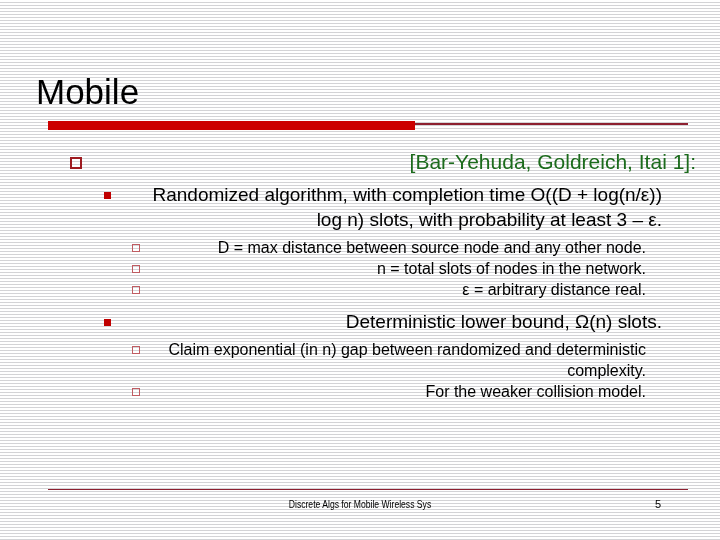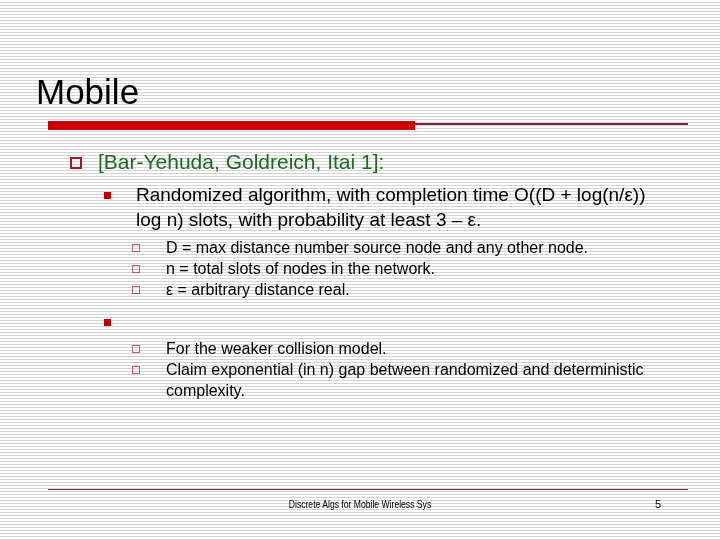--- a/index.html
+++ b/index.html
@@ -73,20 +73,21 @@
   #body {
     position: absolute;
     left: 0;
     top: 148px;
     width: 720px;
   }
 
   .lvl {
     position: relative;
     display: block;
+    text-align: right;
   }
 
   .bullet {
     position: absolute;
     display: block;
   }
 
   
   .l1 {
     padding-left: 98px;
@@ -210,46 +211,47 @@
 
     <div class="lvl l2">
       <span class="bullet"></span>
       <span class="txt">Randomized algorithm, with completion time O((D + log(n/ε)) log n) slots, with probability at least 3 – ε.</span>
     </div>
 
     <div class="gap-sm"></div>
 
     <div class="lvl l3">
       <span class="bullet"></span>
-      <span class="txt">D = max distance number source node and any other node.</span>
+      <span class="txt">D = max distance between source node and any other node.</span>
     </div>
     <div class="lvl l3">
       <span class="bullet"></span>
       <span class="txt">n = total slots of nodes in the network.</span>
     </div>
     <div class="lvl l3">
       <span class="bullet"></span>
       <span class="txt">ε = arbitrary distance real.</span>
     </div>
 
     <div class="gap-md"></div>
 
     <div class="lvl l2">
       <span class="bullet"></span>
+      <span class="txt">Deterministic lower bound, Ω(n) slots.</span>
     </div>
 
     <div class="gap-sm"></div>
 
     <div class="lvl l3">
       <span class="bullet"></span>
+      <span class="txt">Claim exponential (in n) gap between randomized and deterministic complexity.</span>
+    </div>
+    <div class="lvl l3">
+      <span class="bullet"></span>
       <span class="txt">For the weaker collision model.</span>
-    </div>
-    <div class="lvl l3">
-      <span class="bullet"></span>
-      <span class="txt">Claim exponential (in n) gap between randomized and deterministic complexity.</span>
     </div>
 
   </div>
 
   <div id="footer-rule"></div>
   <div id="footer-text">Discrete Algs for Mobile Wireless Sys</div>
   <div id="footer-page">5</div>
 
 </div>
 

